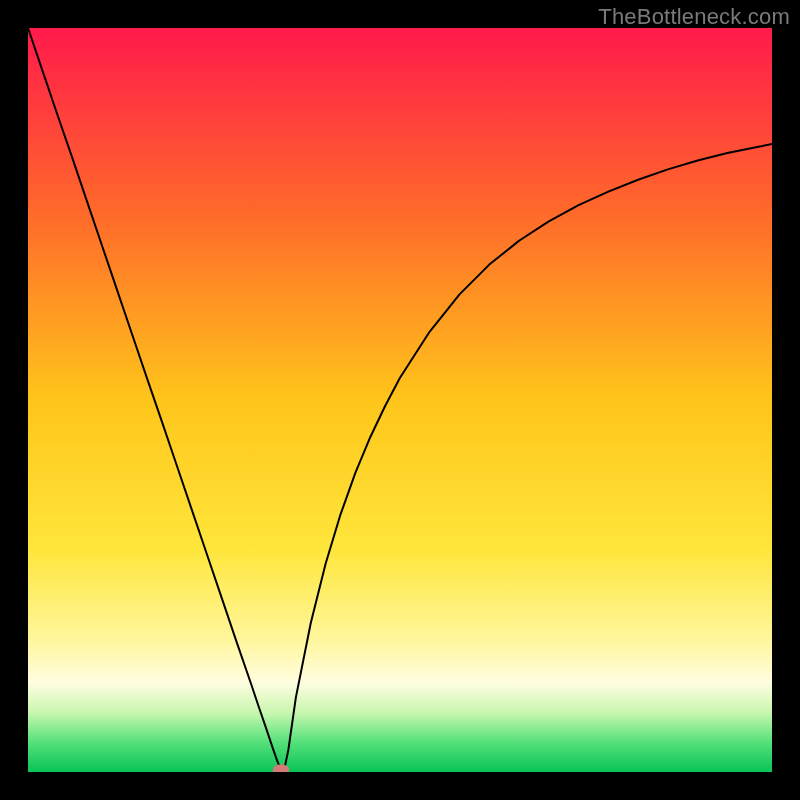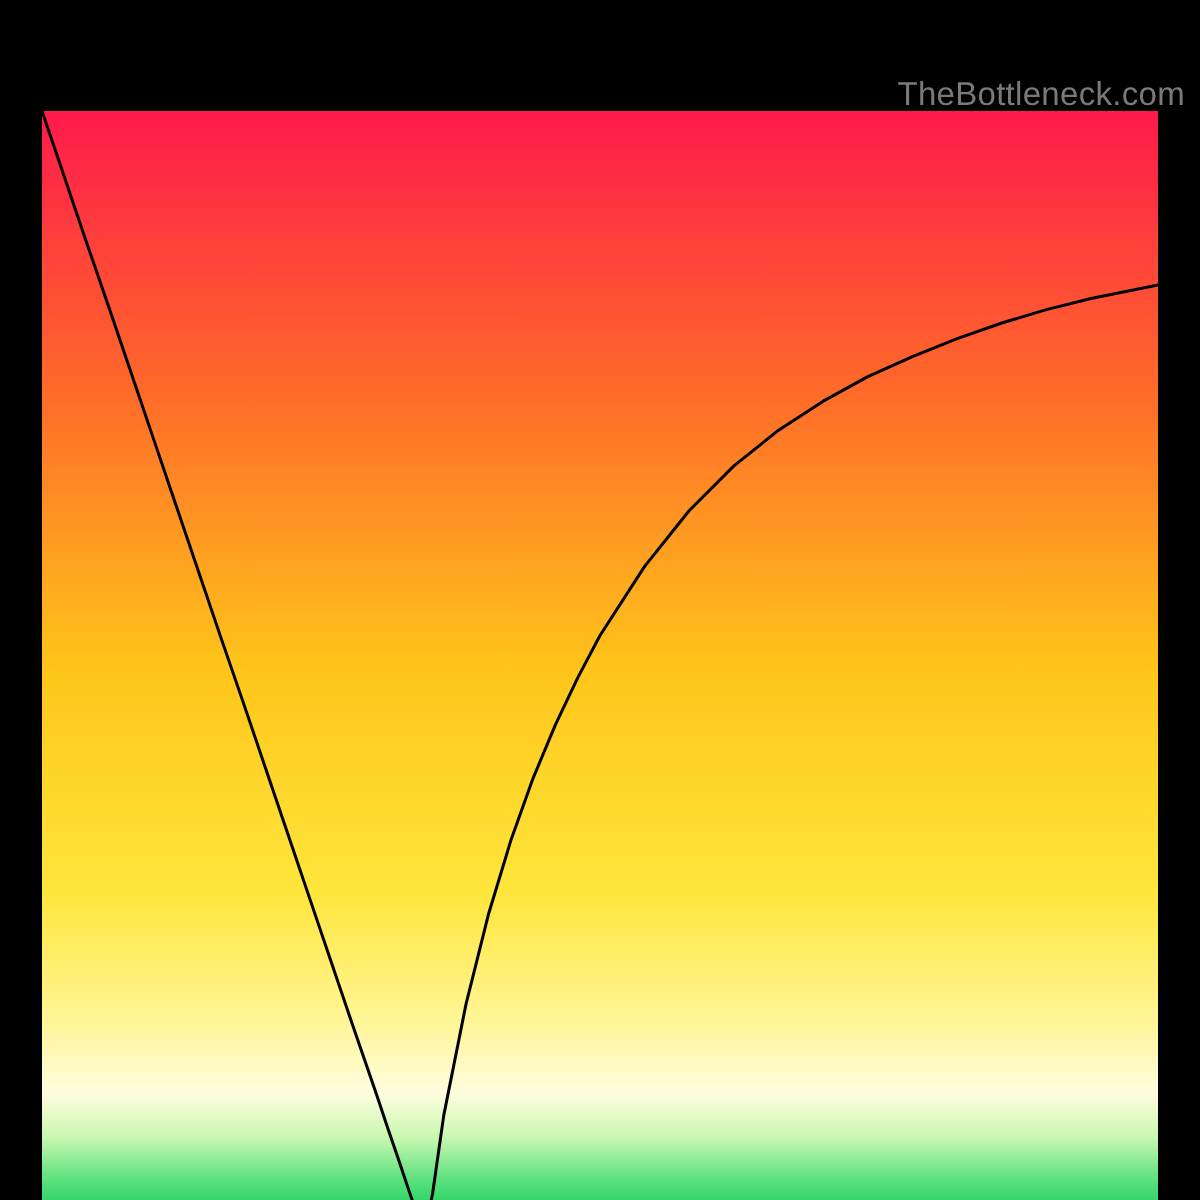--- a/index.html
+++ b/index.html
@@ -9,21 +9,20 @@
     height: 800px;
     background: #000;
     overflow: hidden;
     font-family: Arial, Helvetica, sans-serif;
   }
   .frame {
     position: relative;
     width: 800px;
     height: 575px;
     background: #000;
-    margin-top: 46px;
   }
   .watermark {
     position: absolute;
     top: 4px;
     right: 10px;
     color: #7a7a7a;
     font-size: 22px;
     font-weight: 400;
     letter-spacing: 0.2px;
     z-index: 5;

